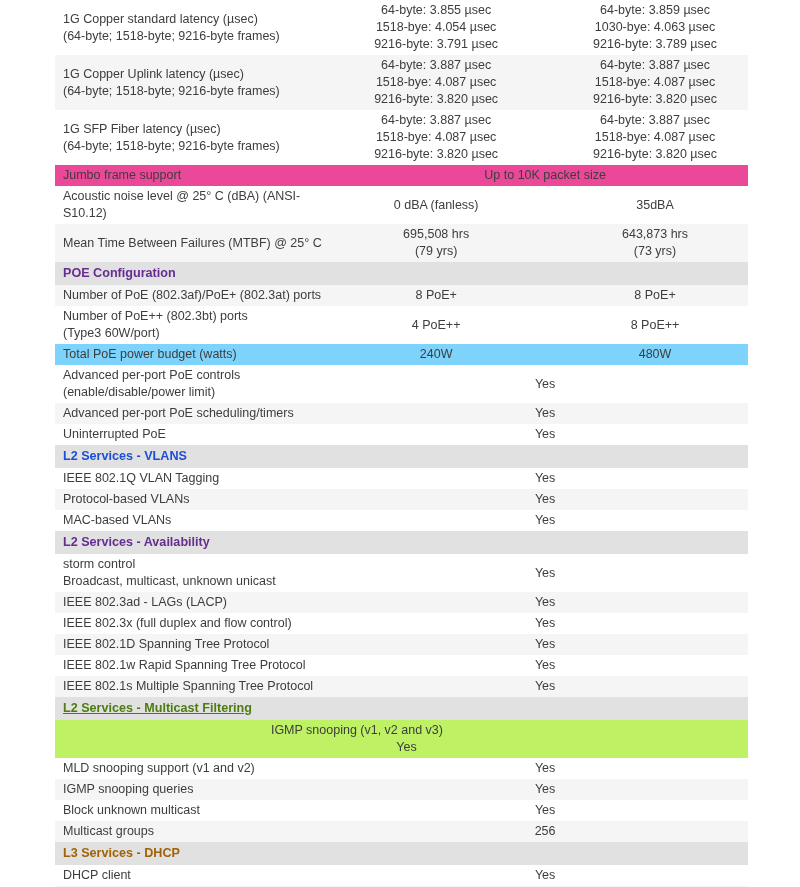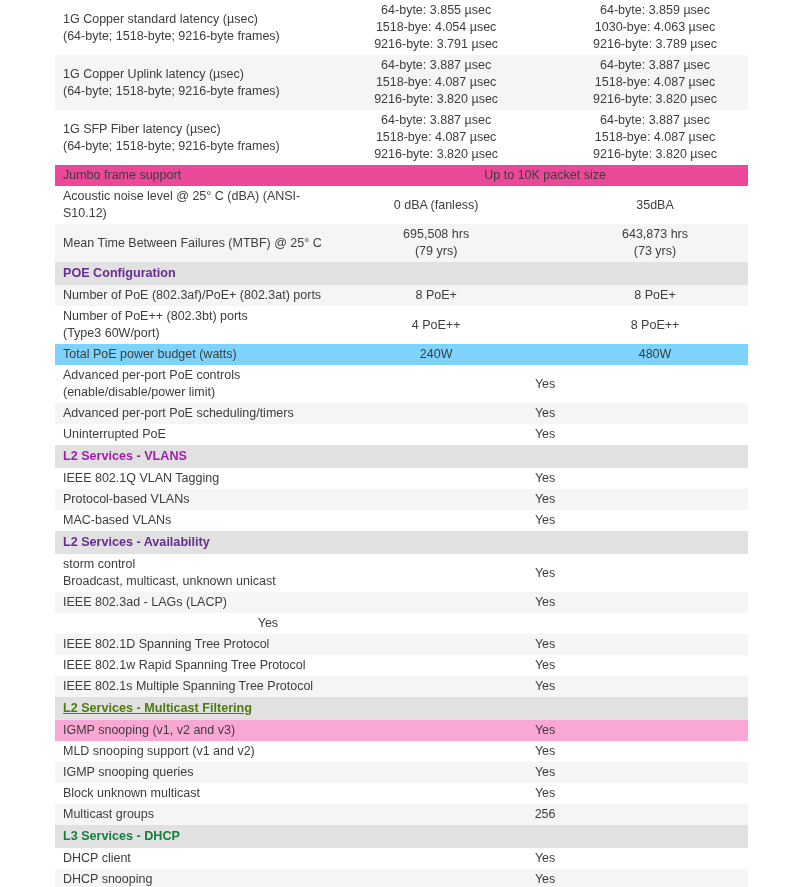--- a/index.html
+++ b/index.html
@@ -205,21 +205,21 @@
         </div>
         <div class="cell span">Yes</div>
       </div>
       <div class="row data">
         <div class="cell label">
           <div>Uninterrupted PoE</div>
         </div>
         <div class="cell span">Yes</div>
       </div>
       <div class="row section" style="background: rgb(225, 225, 225);">
-        <span class="section-title" style="color: #a21caf;">L2 Services - VLANS</span>
+        <span class="section-title" style="color: #1d4ed8;">L2 Services - VLANS</span>
       </div>
       <div class="row data">
         <div class="cell label">
           <div>IEEE 802.1Q VLAN Tagging</div>
         </div>
         <div class="cell span">Yes</div>
       </div>
       <div class="row data gray" style="background: rgb(245, 245, 246);">
         <div class="cell label">
           <div>Protocol-based VLANs</div>
@@ -242,20 +242,23 @@
         </div>
         <div class="cell span">Yes</div>
       </div>
       <div class="row data gray" style="background: rgb(245, 245, 246);">
         <div class="cell label">
           <div>IEEE 802.3ad - LAGs (LACP)</div>
         </div>
         <div class="cell span">Yes</div>
       </div>
       <div class="row data">
+        <div class="cell label">
+          <div>IEEE 802.3x (full duplex and flow control)</div>
+        </div>
         <div class="cell span">Yes</div>
       </div>
       <div class="row data gray" style="background: rgb(245, 245, 246);">
         <div class="cell label">
           <div>IEEE 802.1D Spanning Tree Protocol</div>
         </div>
         <div class="cell span">Yes</div>
       </div>
       <div class="row data">
         <div class="cell label">
@@ -265,21 +268,21 @@
       </div>
       <div class="row data gray" style="background: rgb(245, 245, 246);">
         <div class="cell label">
           <div>IEEE 802.1s Multiple Spanning Tree Protocol</div>
         </div>
         <div class="cell span">Yes</div>
       </div>
       <div class="row section" style="background: rgb(225, 225, 225);">
         <span class="section-title" style="color: #4d7c0f; text-decoration: underline;">L2 Services - Multicast Filtering</span>
       </div>
-      <div class="row data gray" style="background: #f9a8d4;">
+      <div class="row data gray" style="background: #bef264; flex-direction: column;">
         <div class="cell label">
           <div>IGMP snooping (v1, v2 and v3)</div>
         </div>
         <div class="cell span">Yes</div>
       </div>
       <div class="row data">
         <div class="cell label">
           <div>MLD snooping support (v1 and v2)</div>
         </div>
         <div class="cell span">Yes</div>
@@ -296,21 +299,21 @@
         </div>
         <div class="cell span">Yes</div>
       </div>
       <div class="row data gray" style="background: rgb(245, 245, 246);">
         <div class="cell label">
           <div>Multicast groups</div>
         </div>
         <div class="cell span">256</div>
       </div>
       <div class="row section" style="background: rgb(225, 225, 225);">
-        <span class="section-title" style="color: #15803d;">L3 Services - DHCP</span>
+        <span class="section-title" style="color: #a16207;">L3 Services - DHCP</span>
       </div>
       <div class="row data">
         <div class="cell label">
           <div>DHCP client</div>
         </div>
         <div class="cell span">Yes</div>
       </div>
       <div class="row data gray" style="background: rgb(245, 245, 246);">
         <div class="cell label">
           <div>DHCP snooping</div>

